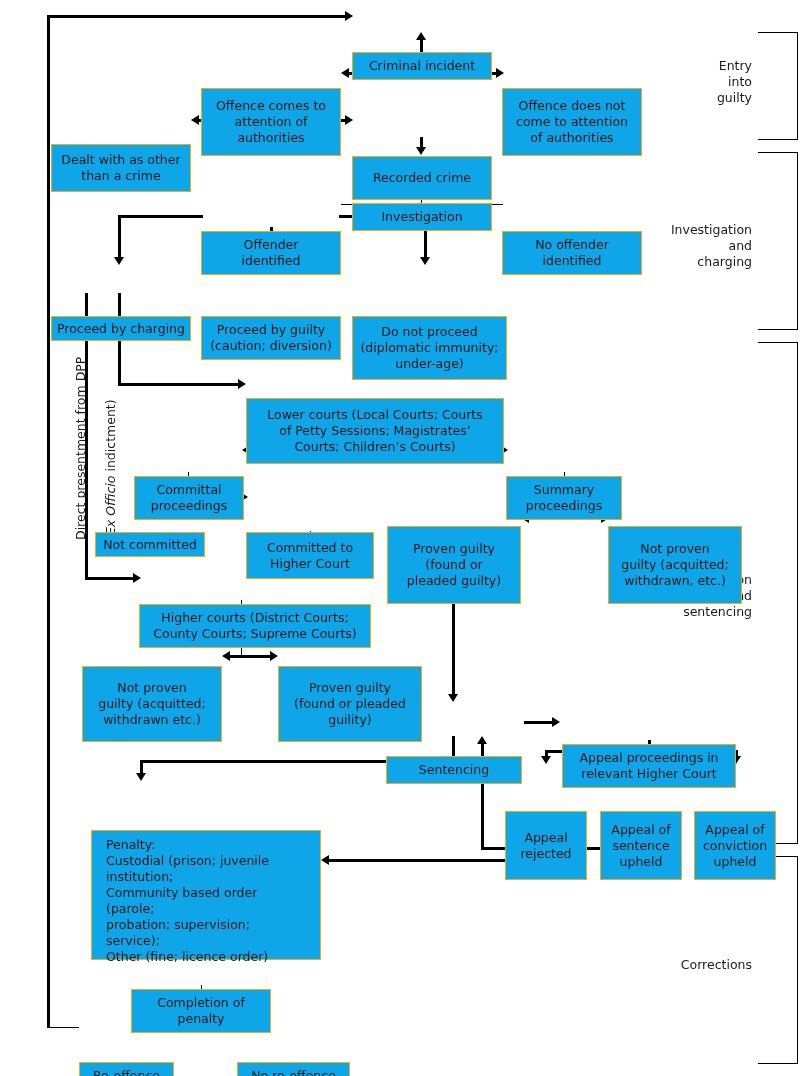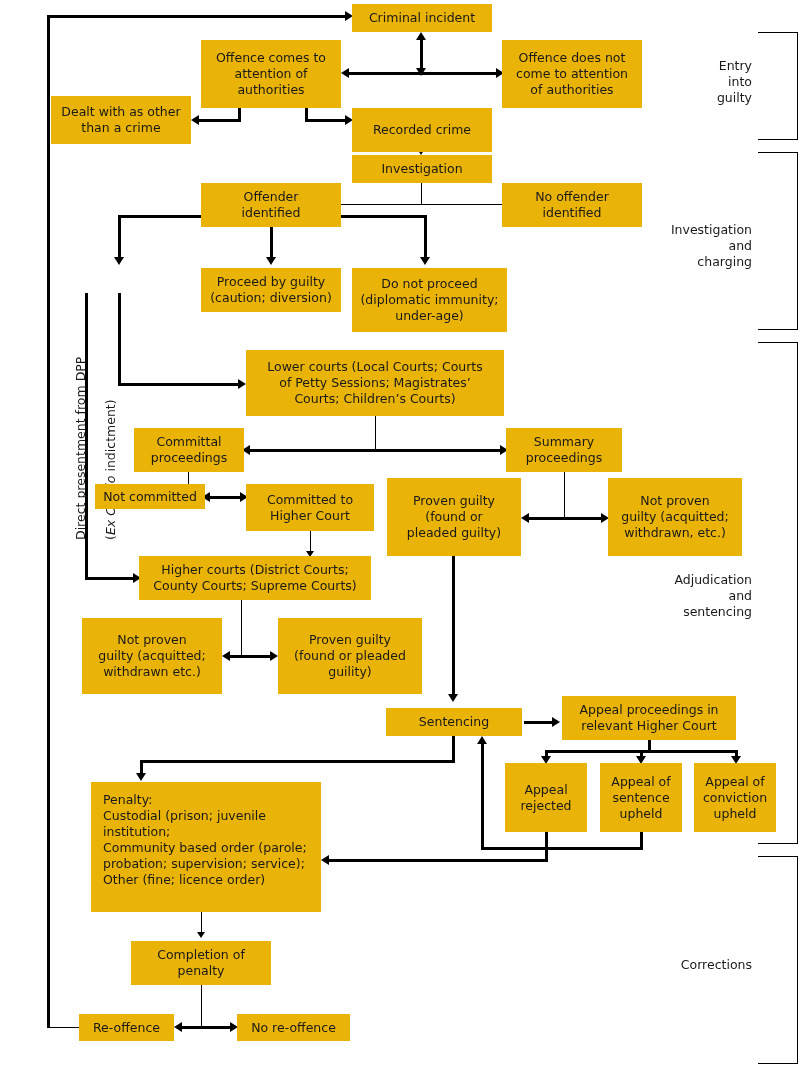--- a/index.html
+++ b/index.html
@@ -6,32 +6,33 @@
   #page{
     position:relative;
     width:802px;height:1076px;
     background:#ffffff;
     font-family:"DejaVu Sans","Liberation Sans",sans-serif;
     overflow:hidden;
   }
   .box{
     position:absolute;
     box-sizing:border-box;
-    border:4px solid #eab308;
-    background:#eab308;
+    border:1px solid #eab308;
+    background:#0ea5e9;
     color:#1a1a1a;
     font-size:12.5px;
     line-height:16px;
     text-align:center;
     display:flex;
     align-items:center;
     justify-content:center;
     padding:2px 4px;
     white-space:pre-line;
     z-index:5;
+    margin-top:48px;
   }
   .box.left-align{ text-align:left; align-items:flex-start; justify-content:flex-start; }
   .box.left-align .inner{ width:100%; }
   .sec-label{
     position:absolute;
     font-size:12.5px;
     line-height:16px;
     color:#1a1a1a;
     text-align:right;
     white-space:pre-line;
@@ -148,20 +149,21 @@
   <div class="ln v th" style="left:118px;top:215px;height:44px;"></div>
   <div class="ah down" style="left:114px;top:257px;"></div>
 
   <div class="ln v th" style="left:270px;top:227px;height:32px;"></div>
   <div class="ah down" style="left:266px;top:257px;"></div>
 
   <div class="ln h th" style="left:339px;top:215px;width:88px;"></div>
   <div class="ln v th" style="left:424px;top:215px;height:44px;"></div>
   <div class="ah down" style="left:420px;top:257px;"></div>
 
+  <div class="box" style="left:51px;top:268px;width:140px;height:25px;">Proceed by charging</div>
 
   <div class="box" style="left:201px;top:268px;width:140px;height:44px;">Proceed by guilty
 (caution; diversion)</div>
 
   <div class="box" style="left:352px;top:268px;width:155px;height:64px;">Do not proceed
 (diplomatic immunity;
 under-age)</div>
 
   <div class="ln v th" style="left:118px;top:293px;height:91px;"></div>
   <div class="ln h th" style="left:118px;top:383px;width:122px;"></div>
@@ -270,21 +272,21 @@
 
   <div class="ln v th" style="left:545px;top:832px;height:29px;"></div>
   <div class="ln h th" style="left:328px;top:859px;width:220px;"></div>
   <div class="ah left" style="left:321px;top:855px;"></div>
 
   <div class="ln v th" style="left:452px;top:736px;height:27px;"></div>
   <div class="ln h th" style="left:140px;top:760px;width:315px;"></div>
   <div class="ln v th" style="left:140px;top:760px;height:15px;"></div>
   <div class="ah down" style="left:136px;top:773px;"></div>
 
-  <div class="box left-align" style="left:91px;top:782px;width:230px;height:130px;padding:6px 8px;">
+  <div class="box left-align" style="left:91px;top:782px;width:230px;height:130px;padding:6px 14px;">
     <div class="inner" style="text-align:left;">Penalty:
 Custodial (prison; juvenile
 institution;
 Community based order (parole;
 probation; supervision; service);
 Other (fine; licence order)</div>
   </div>
 
   <div class="ln v" style="left:201px;top:912px;height:22px;"></div>
   <div class="ah sm down" style="left:197px;top:932px;"></div>

